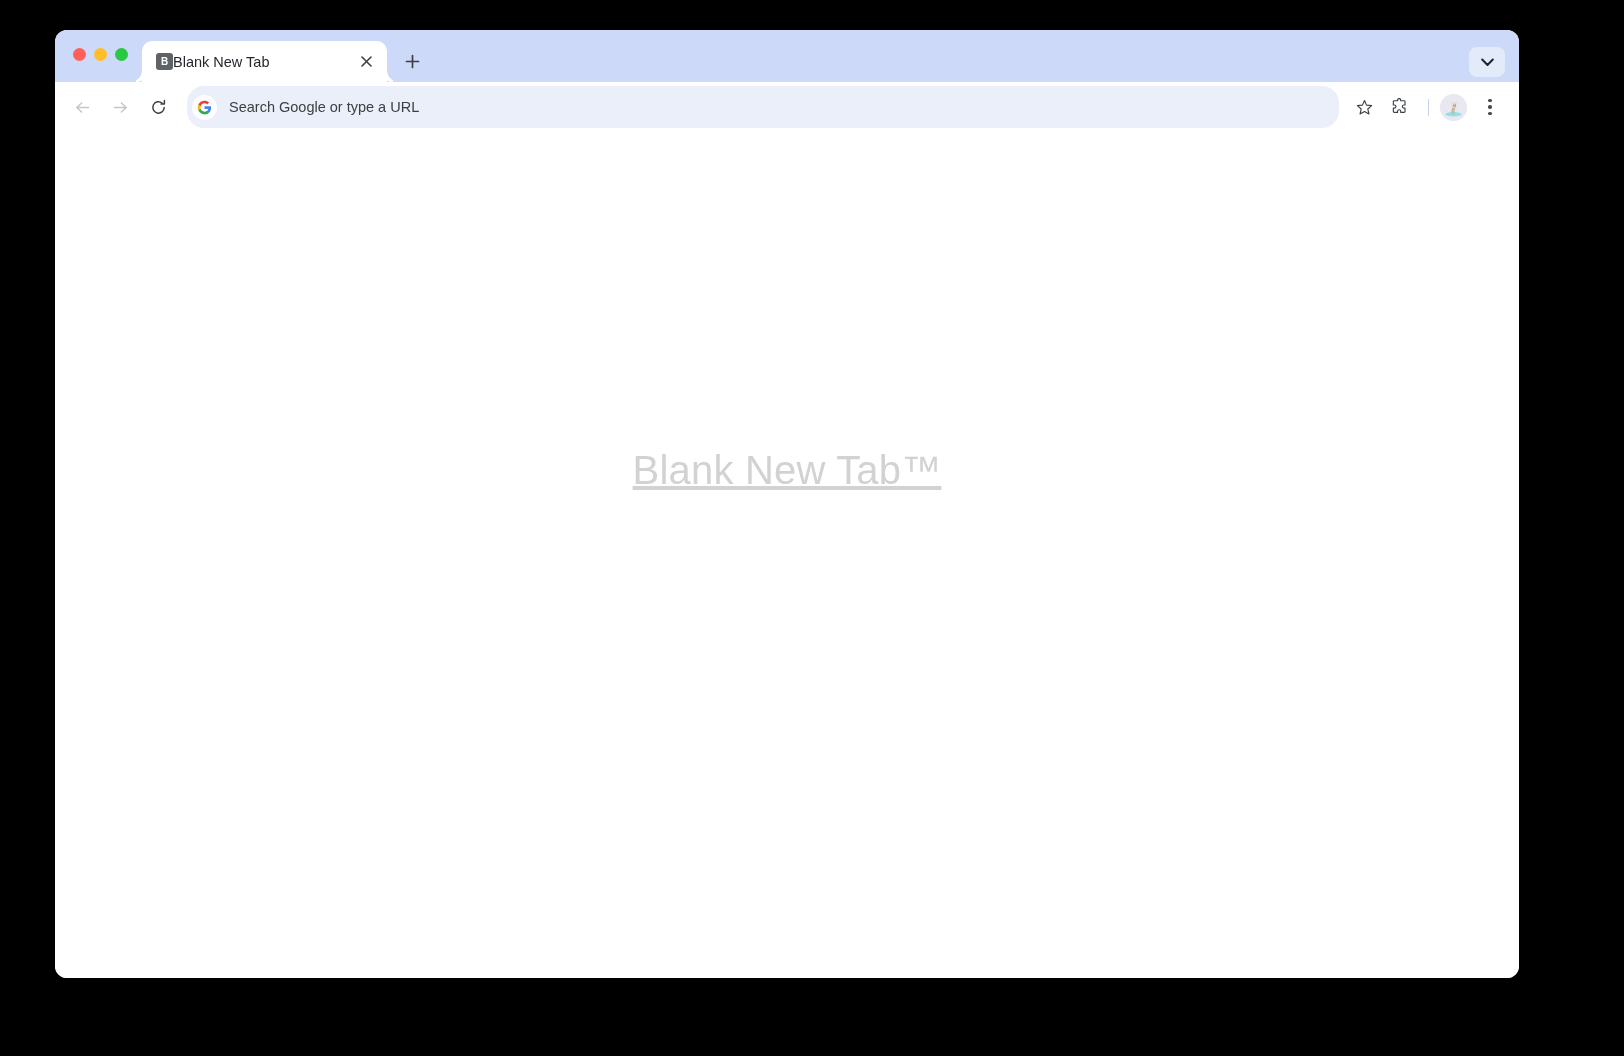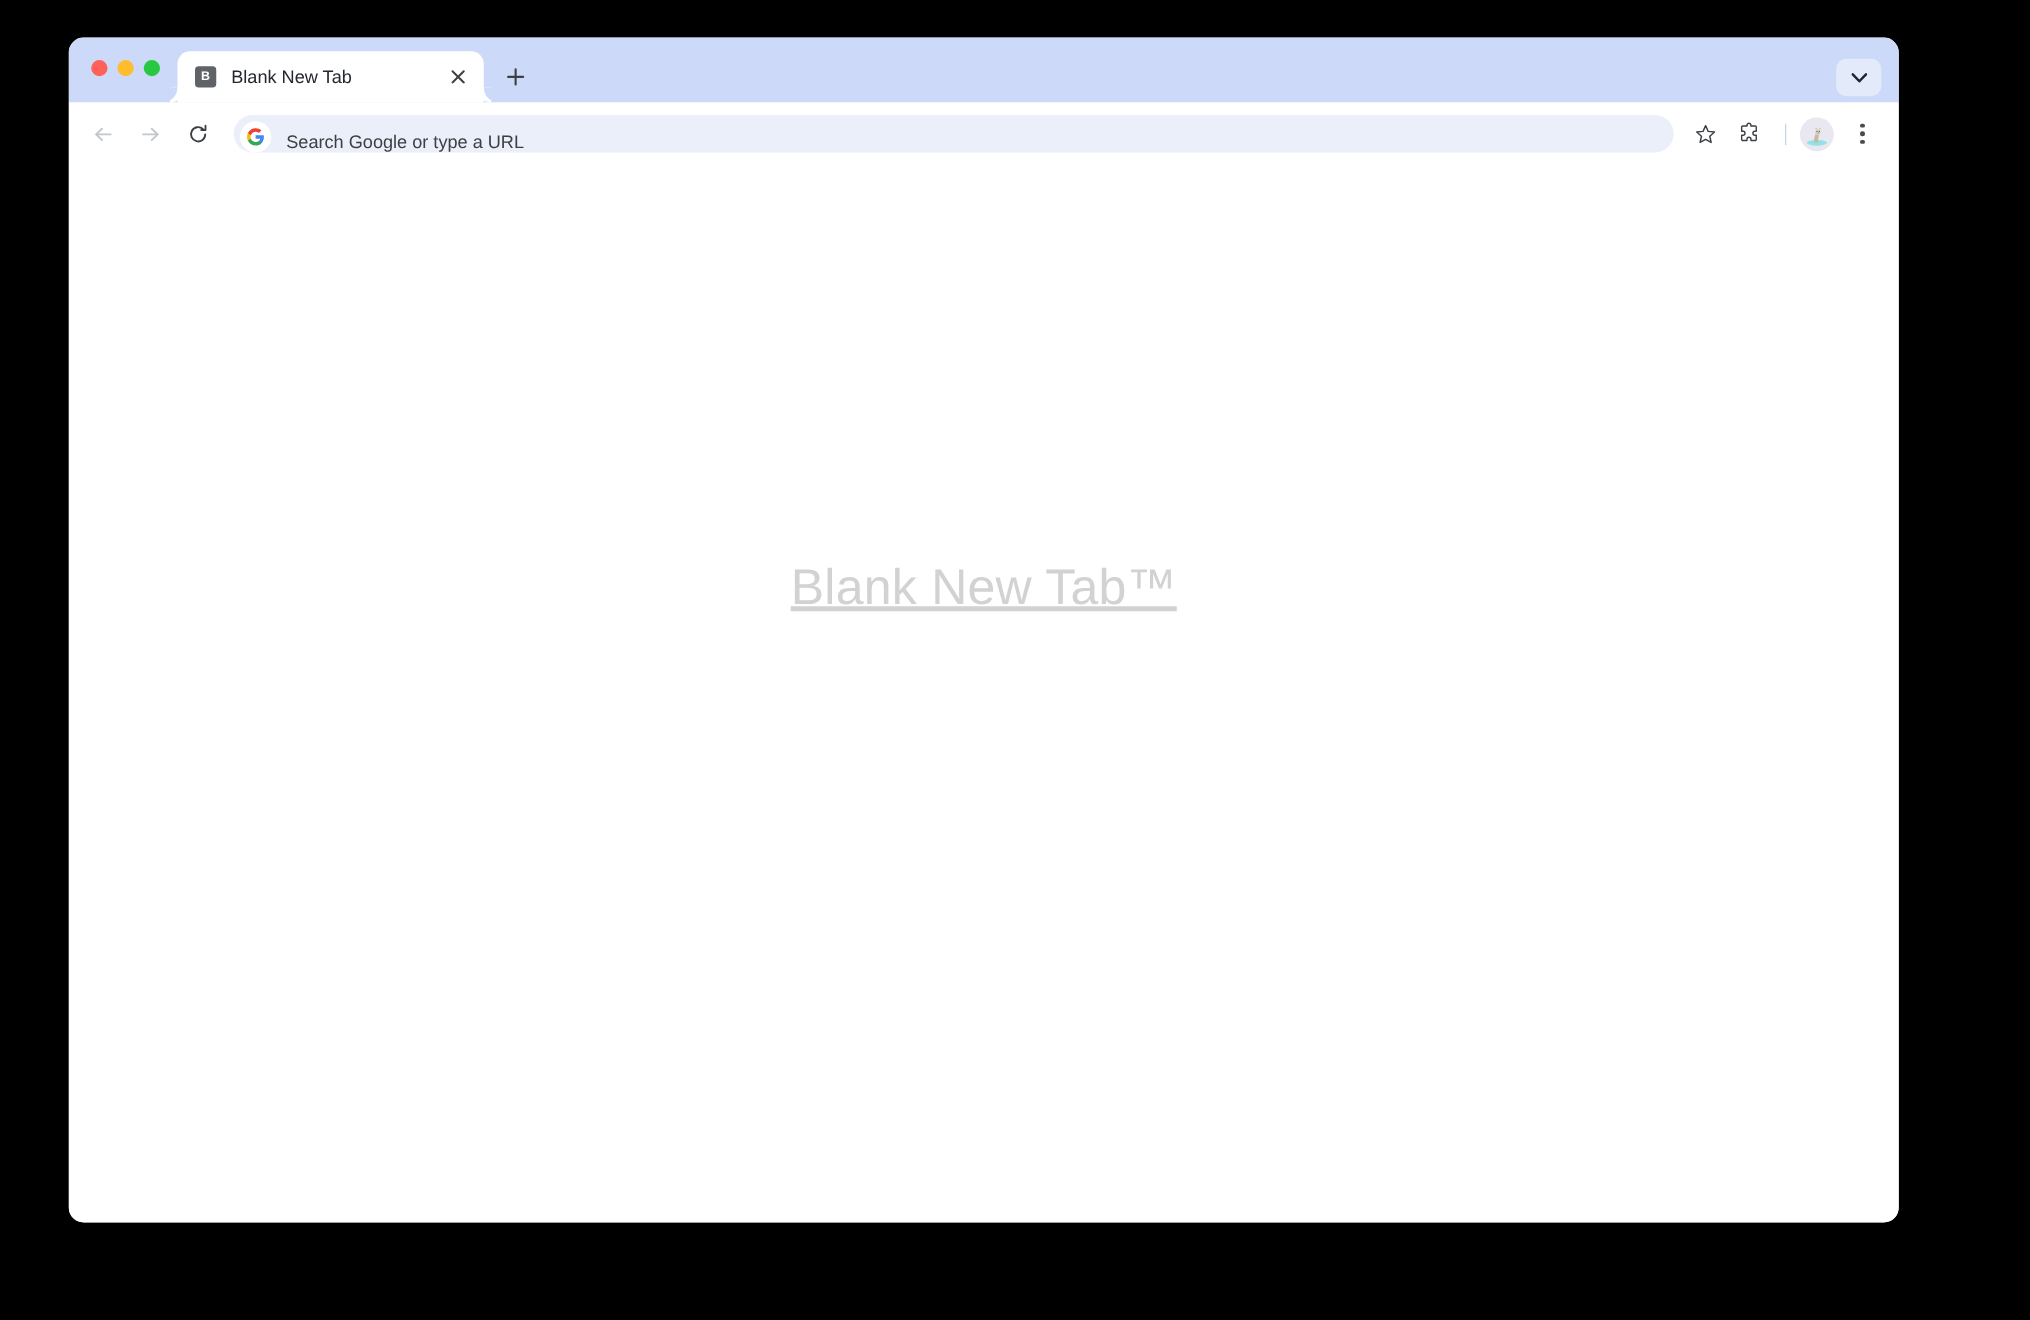--- a/index.html
+++ b/index.html
@@ -92,21 +92,20 @@
     display: flex;
     align-items: center;
     justify-content: center;
     flex: 0 0 auto;
     letter-spacing: 0;
     line-height: 1;
   }
 
   .tab-title {
     flex: 1 1 auto;
-    margin-left: 12px;
     font-size: 14.5px;
     color: #24282e;
     white-space: nowrap;
     overflow: hidden;
     text-overflow: ellipsis;
   }
 
   .tab-close {
     flex: 0 0 auto;
     width: 22px;
@@ -159,25 +158,25 @@
     border-radius: 50%;
     display: flex;
     align-items: center;
     justify-content: center;
     flex: 0 0 auto;
     margin-right: 4px;
   }
 
   #omnibox {
     flex: 1 1 auto;
-    height: 30px;
+    height: 42px;
     background: #ebeffa;
     border-radius: 17px;
     display: flex;
-    align-items: flex-end;
+    align-items: center;
     margin: 0 10px 0 8px;
     padding-left: 5px;
     padding-right: 8px;
     min-width: 0;
   }
 
   #omnibox-search-icon {
     width: 25px;
     height: 25px;
     border-radius: 50%;

